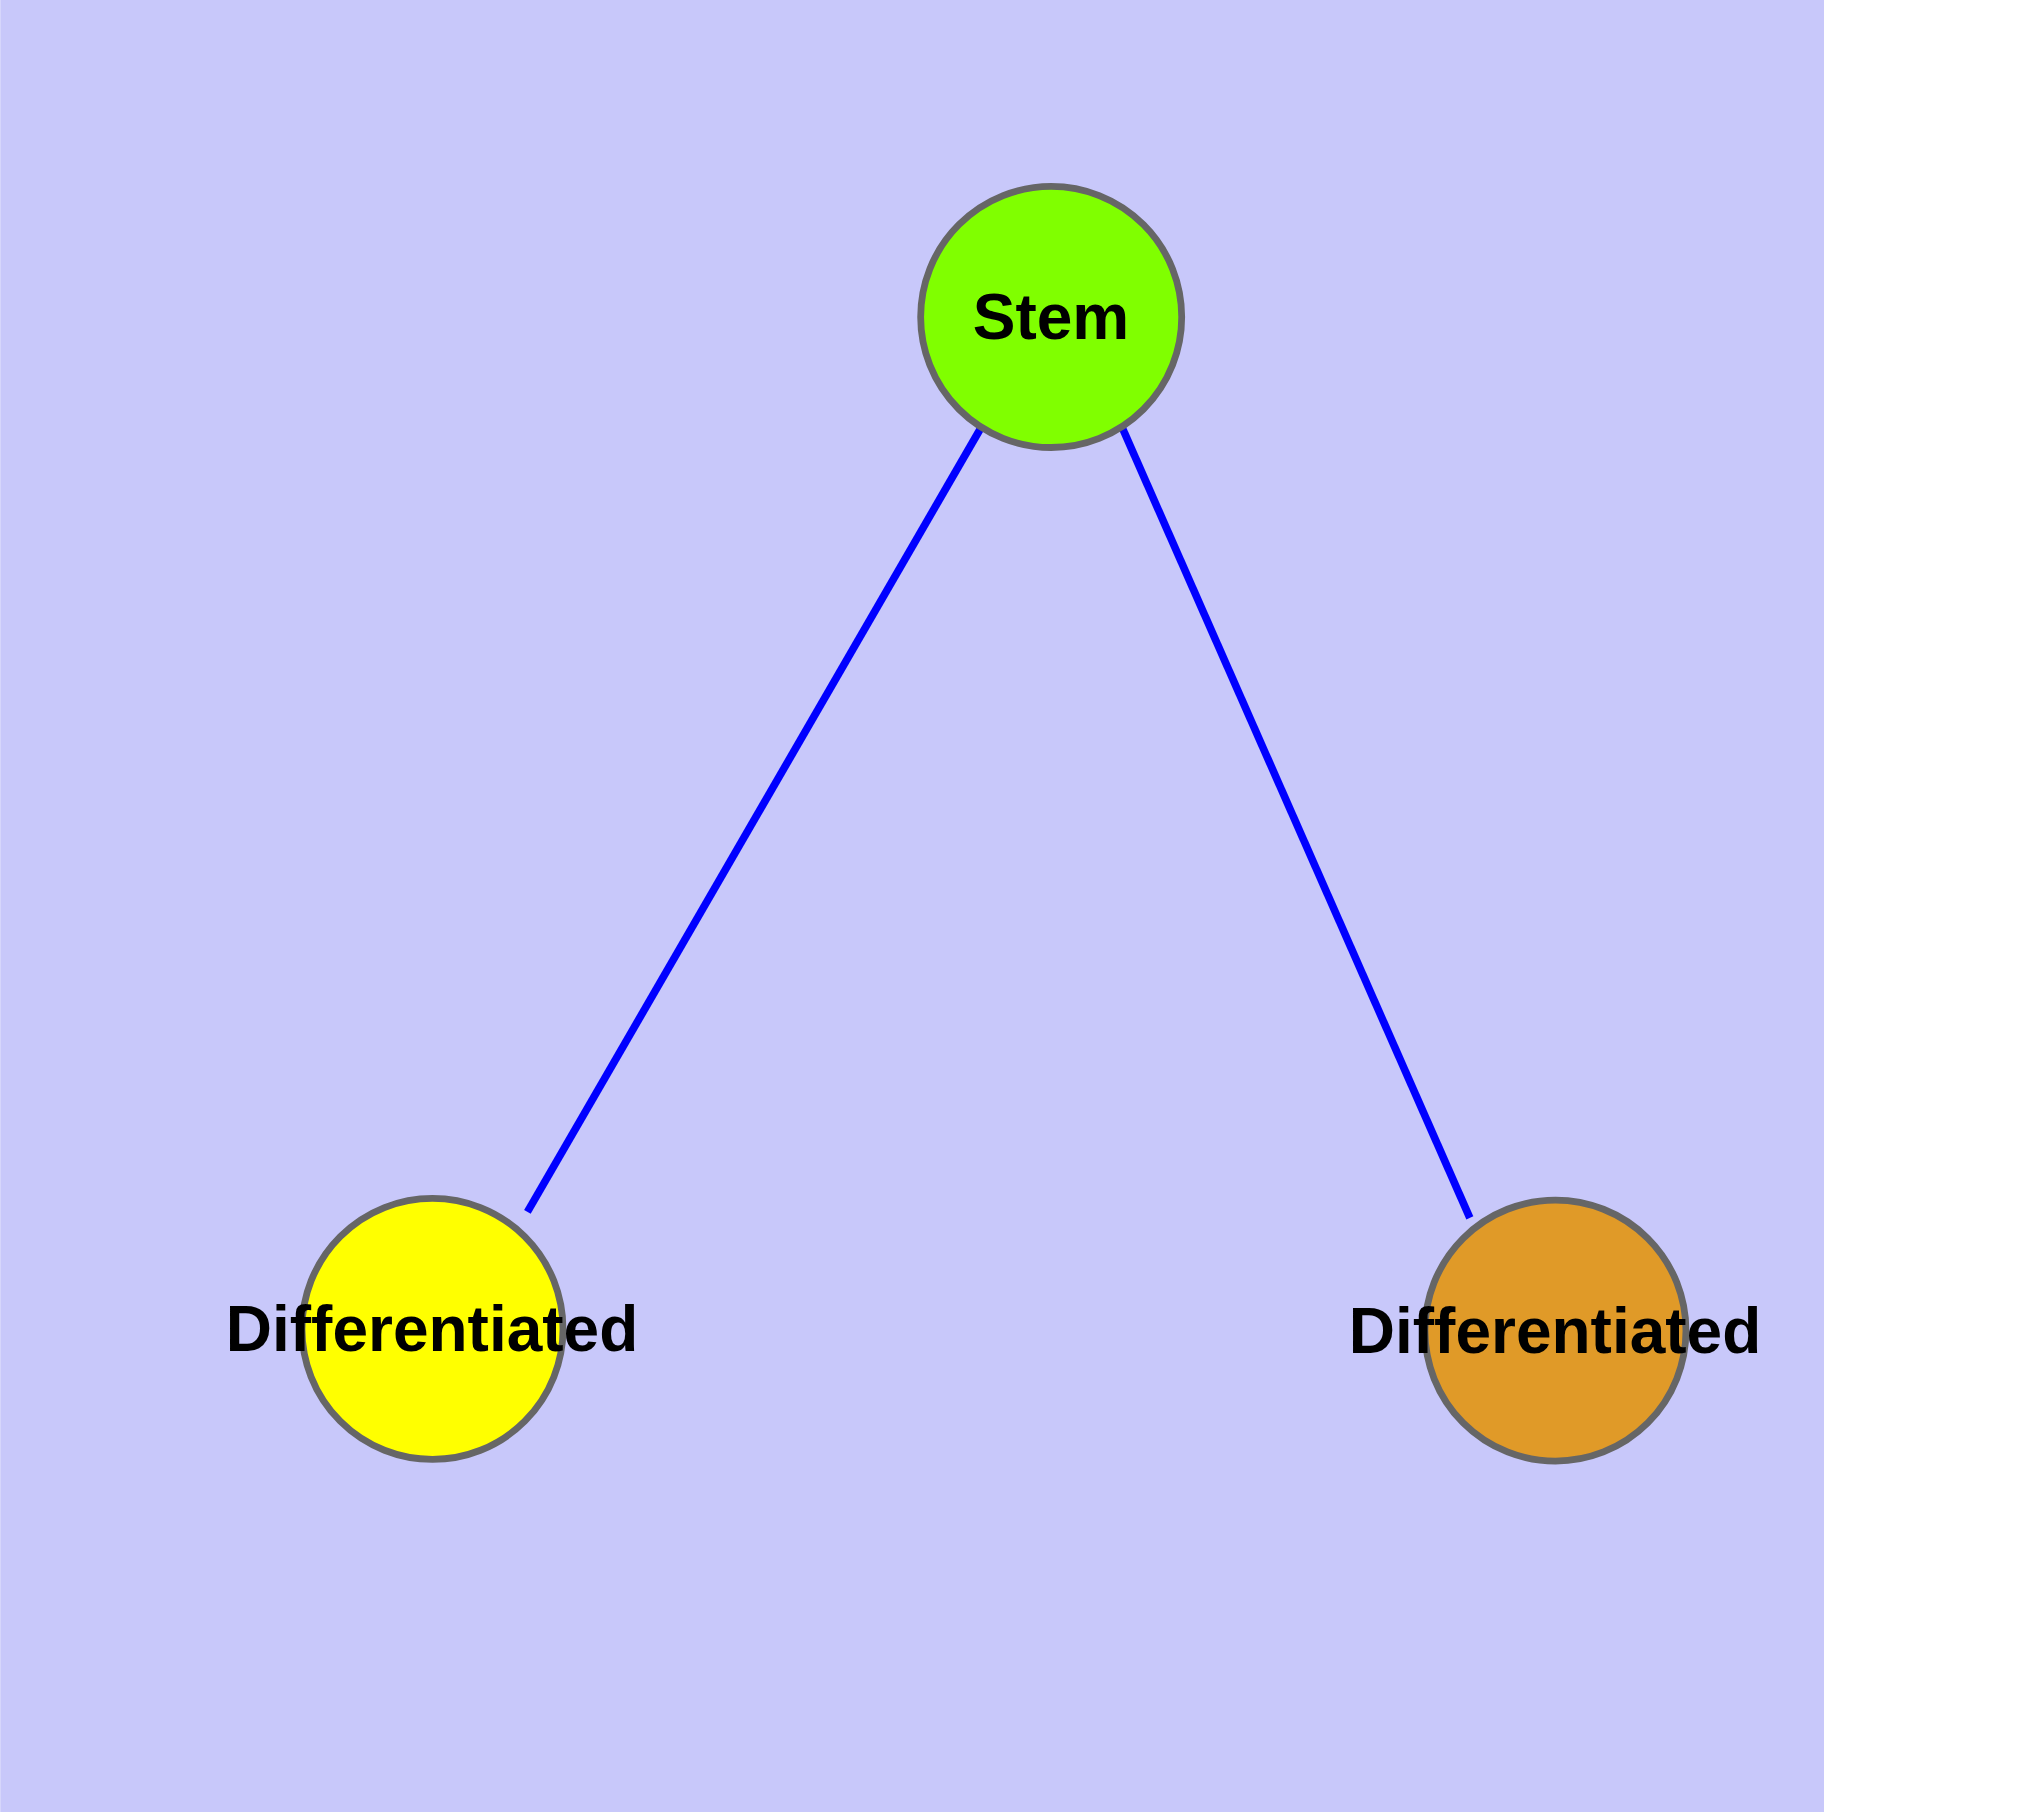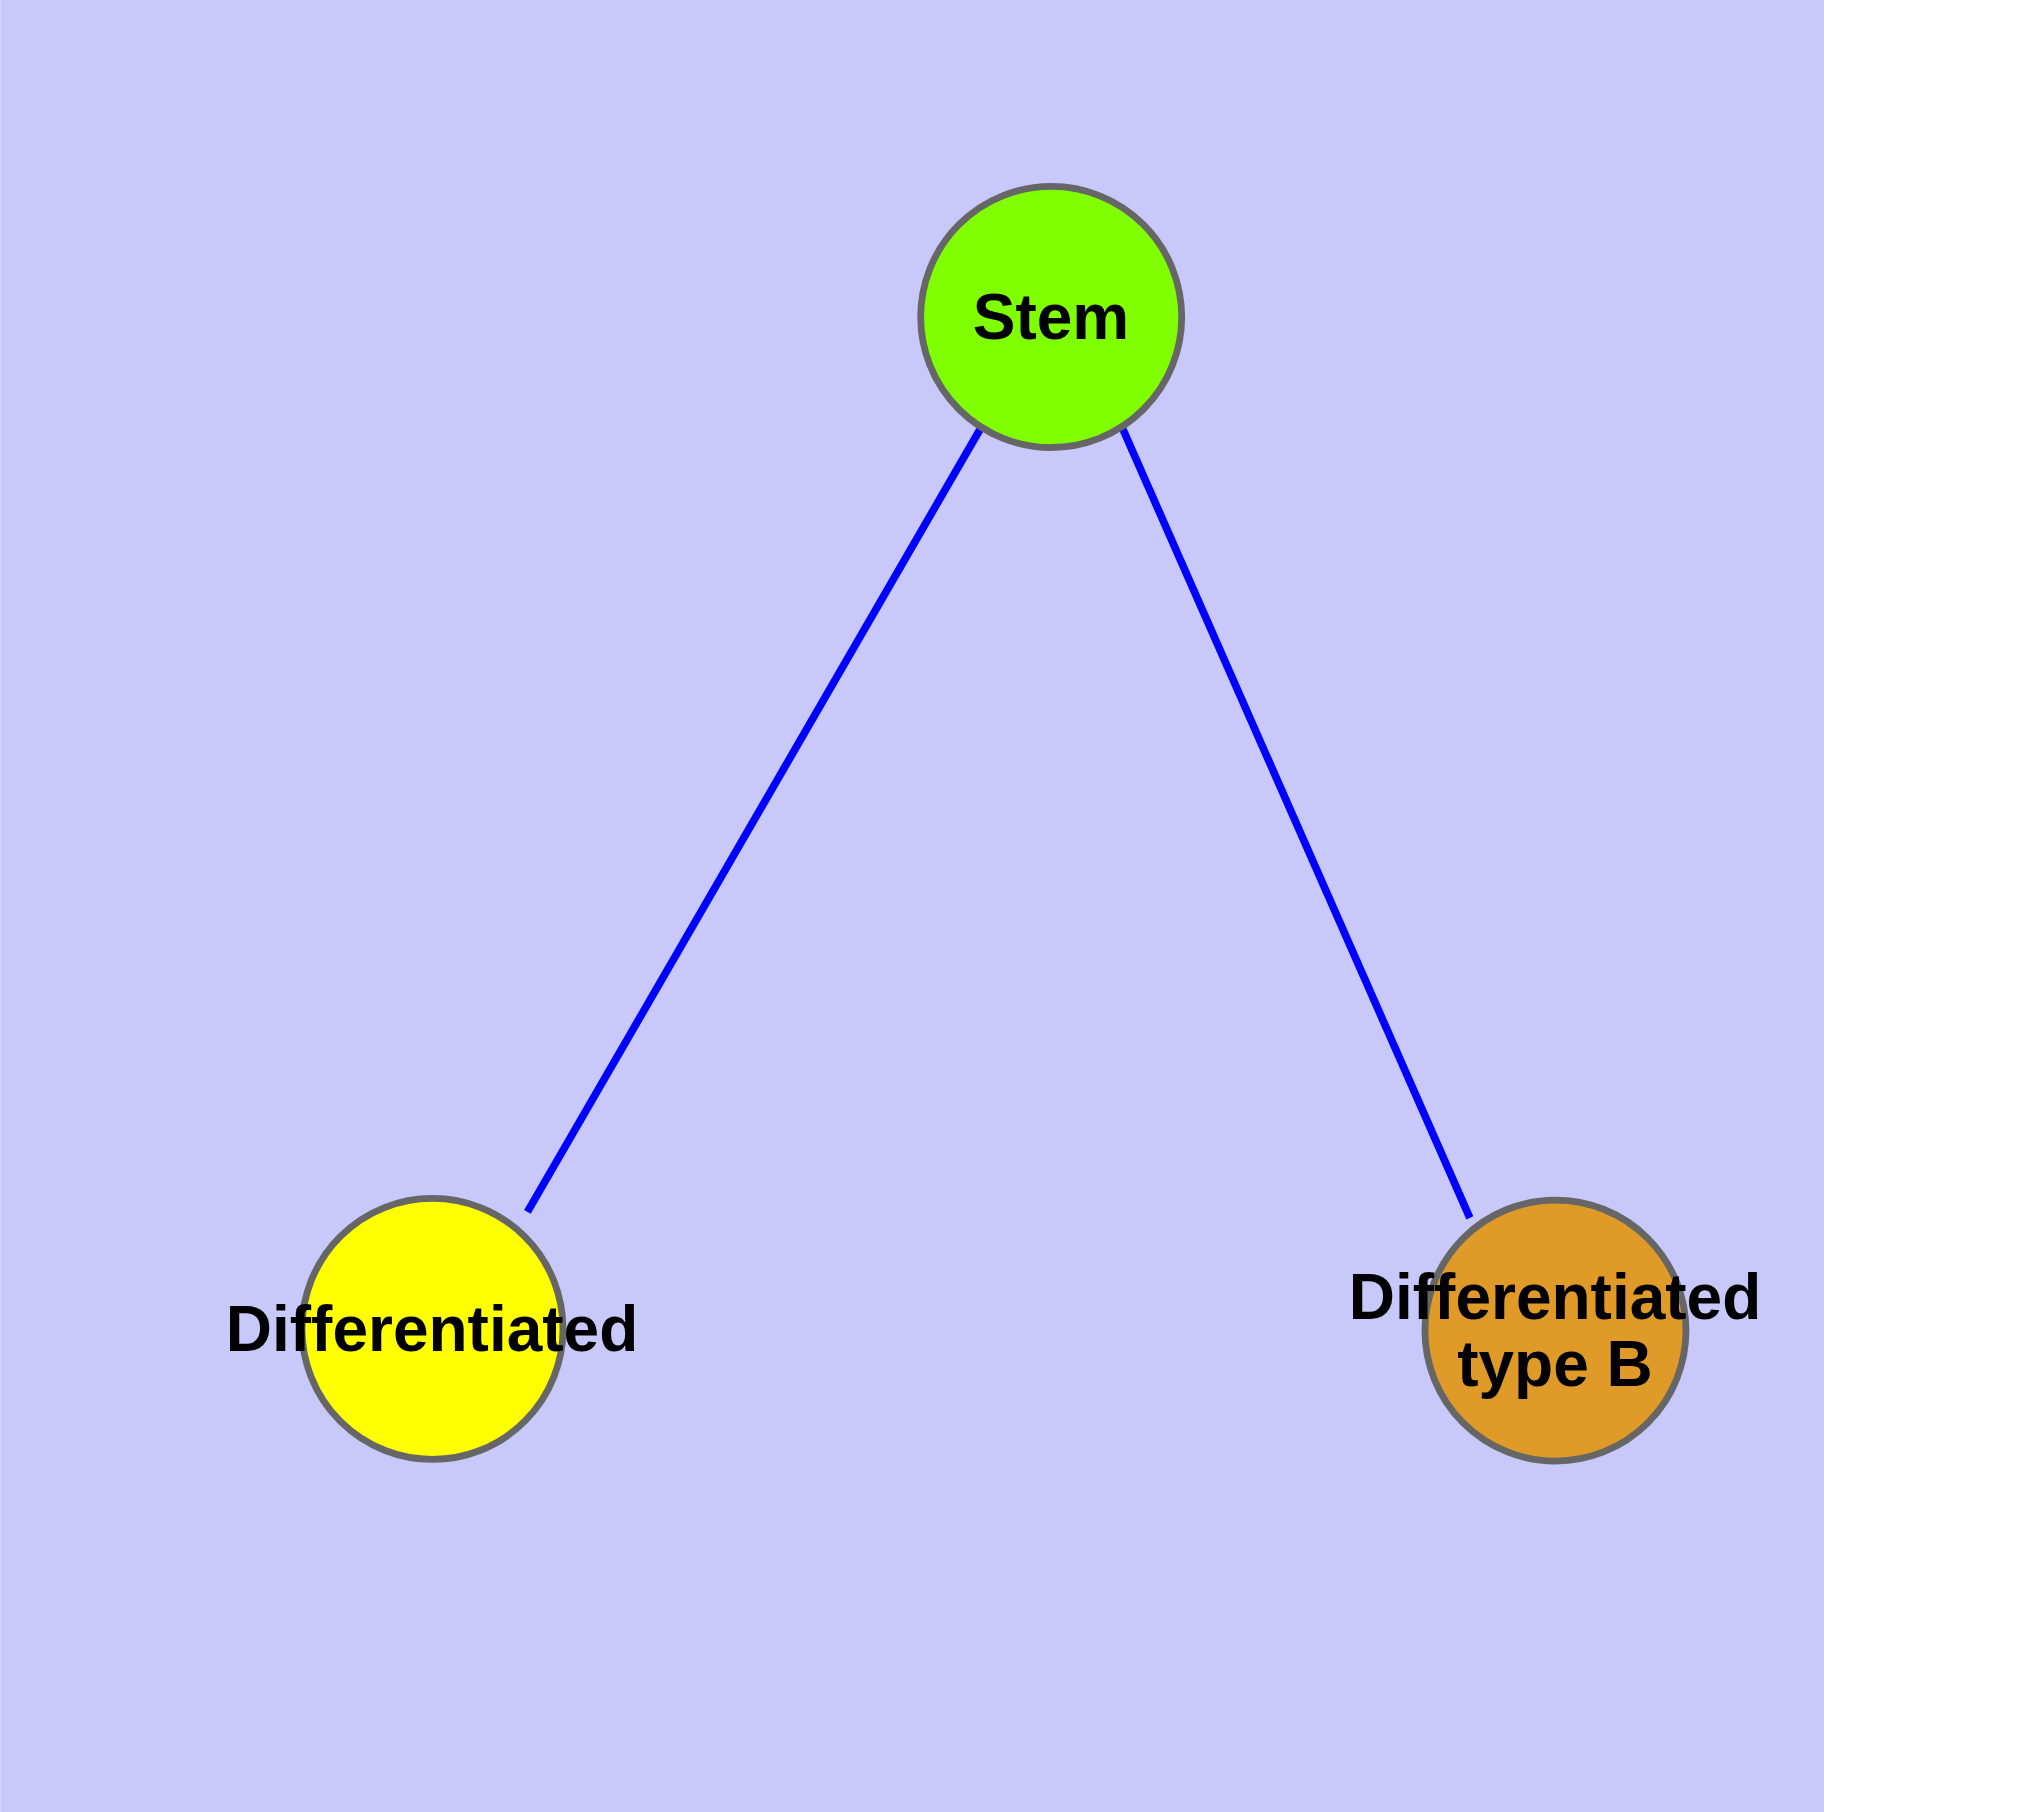--- a/index.html
+++ b/index.html
@@ -54,17 +54,17 @@
     <g id="node-layer">
         <circle cx="1240" cy="374" r="154" fill="#80FF00" stroke="#666666" stroke-width="8"></circle>
         <circle cx="510" cy="1568" r="154" fill="#FFFF00" stroke="#666666" stroke-width="8"></circle>
         <circle cx="1835" cy="1570" r="154" fill="#E09A28" stroke="#666666" stroke-width="8"></circle>
       </g>
   </svg>
 
   <div id="label-layer">
       <div class="node-label label-root" style="left: 1051px; top: 317px; color: rgb(0, 0, 0);"><div>Stem</div></div>
       <div class="node-label label-leaf" style="left: 432px; top: 1329px; color: rgb(0, 0, 0);"><div>Differentiated</div></div>
-      <div class="node-label label-leaf" style="left: 1555px; top: 1331px; color: rgb(0, 0, 0);"><div>Differentiated</div><div>type B</div></div>
+      <div class="node-label label-leaf" style="left: 1555px; top: 1331px; color: rgb(0, 0, 0);"><div>Differentiated</div></div>
     </div>
 
 </div>
 
 
 </body></html>

